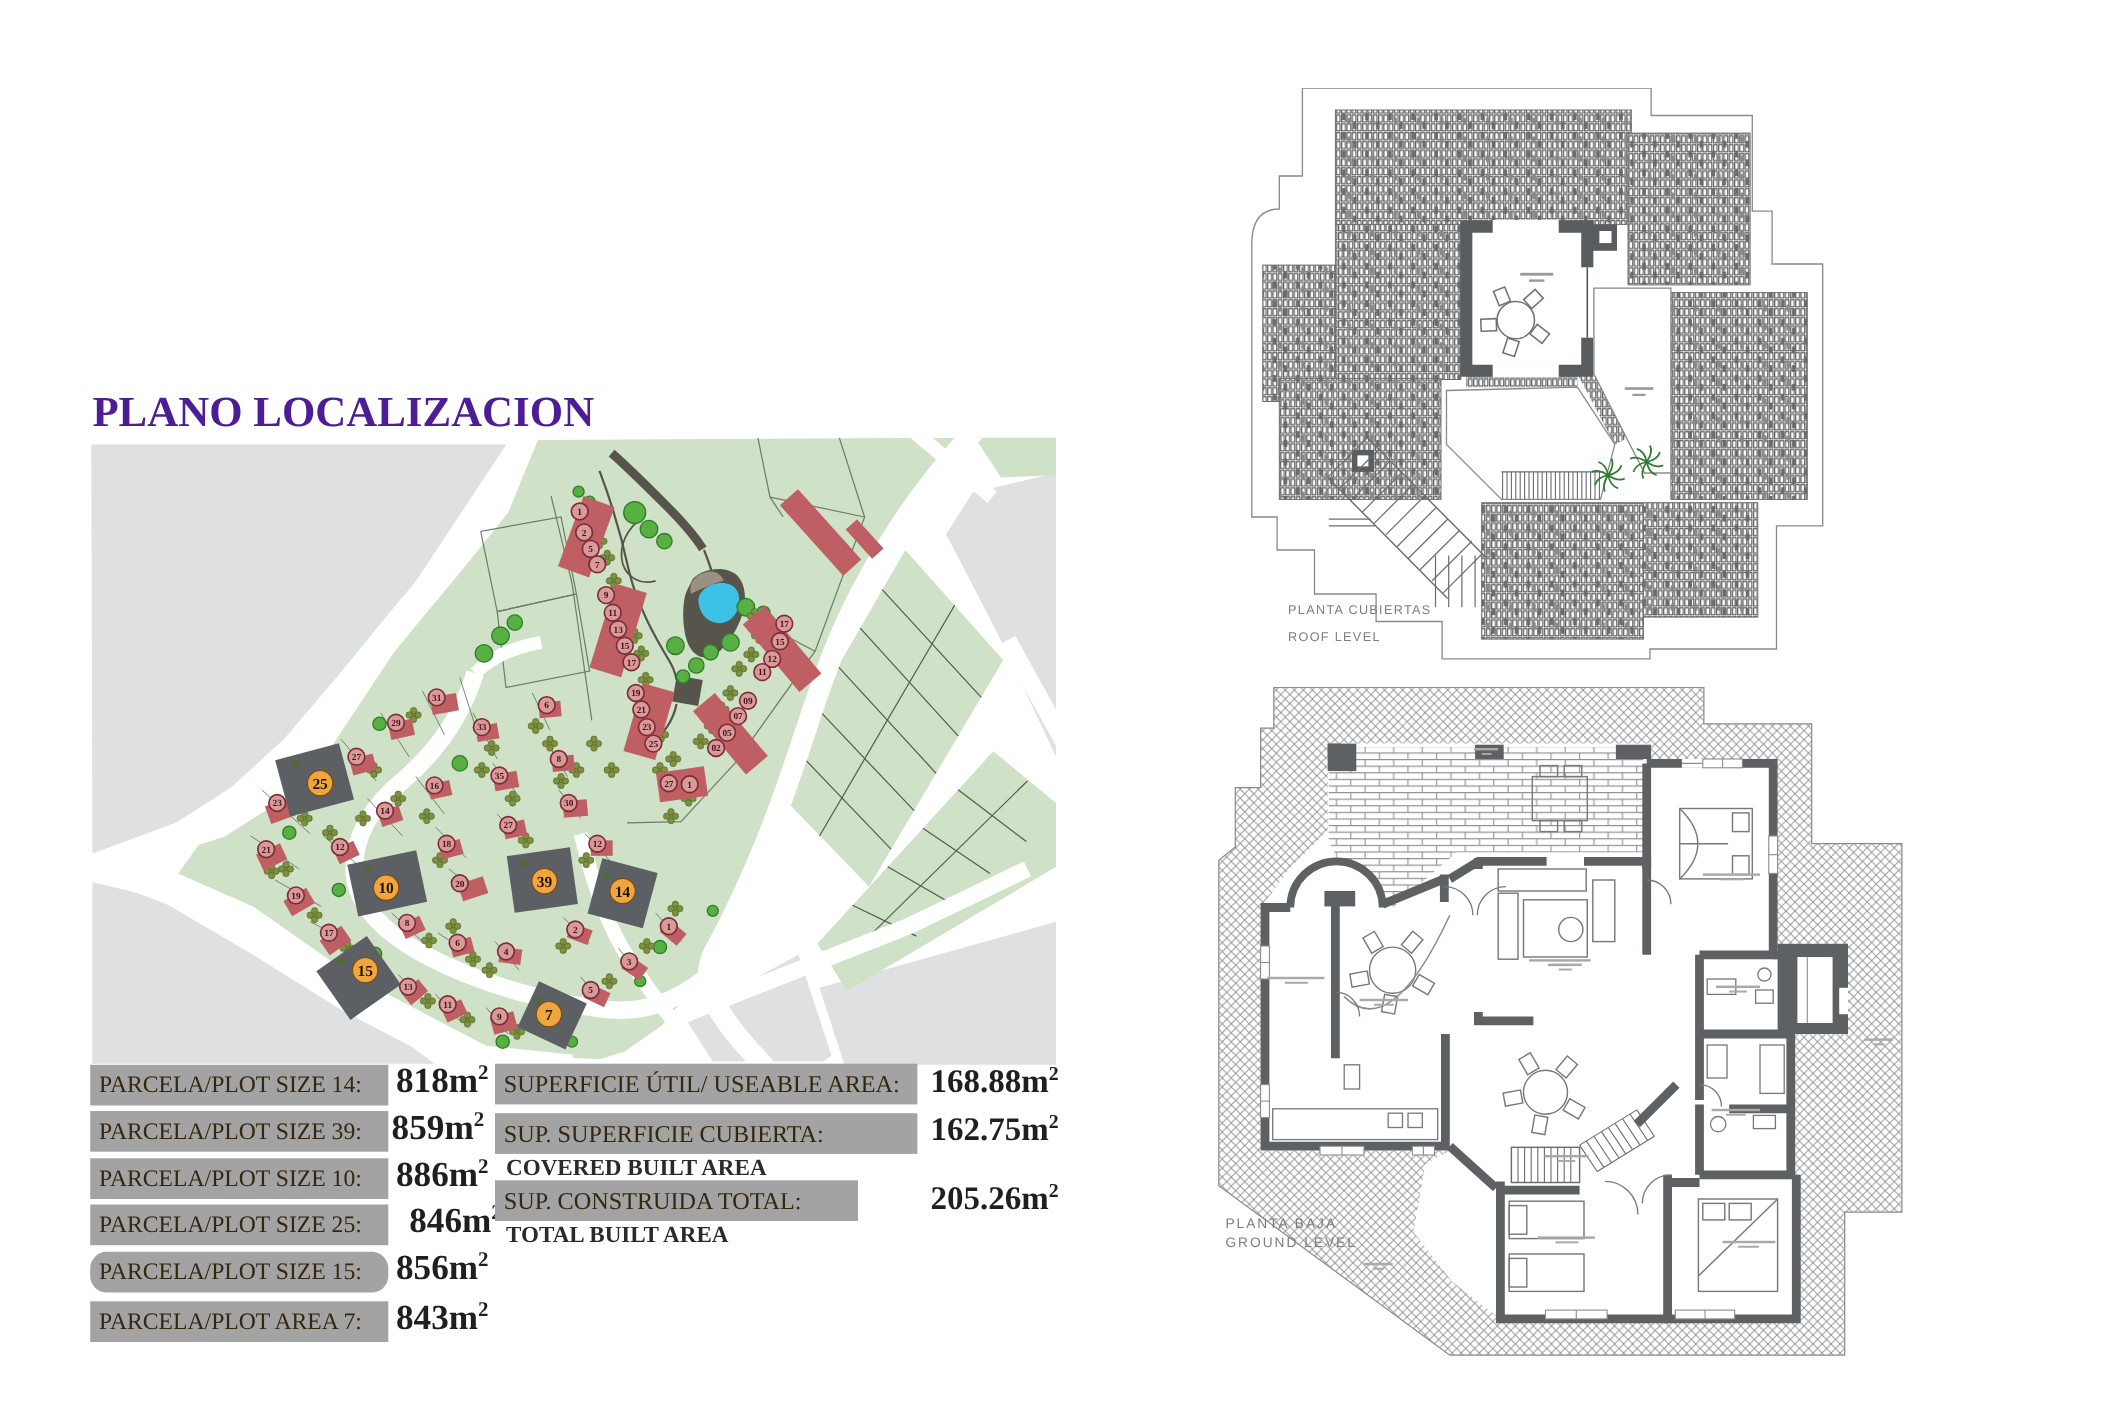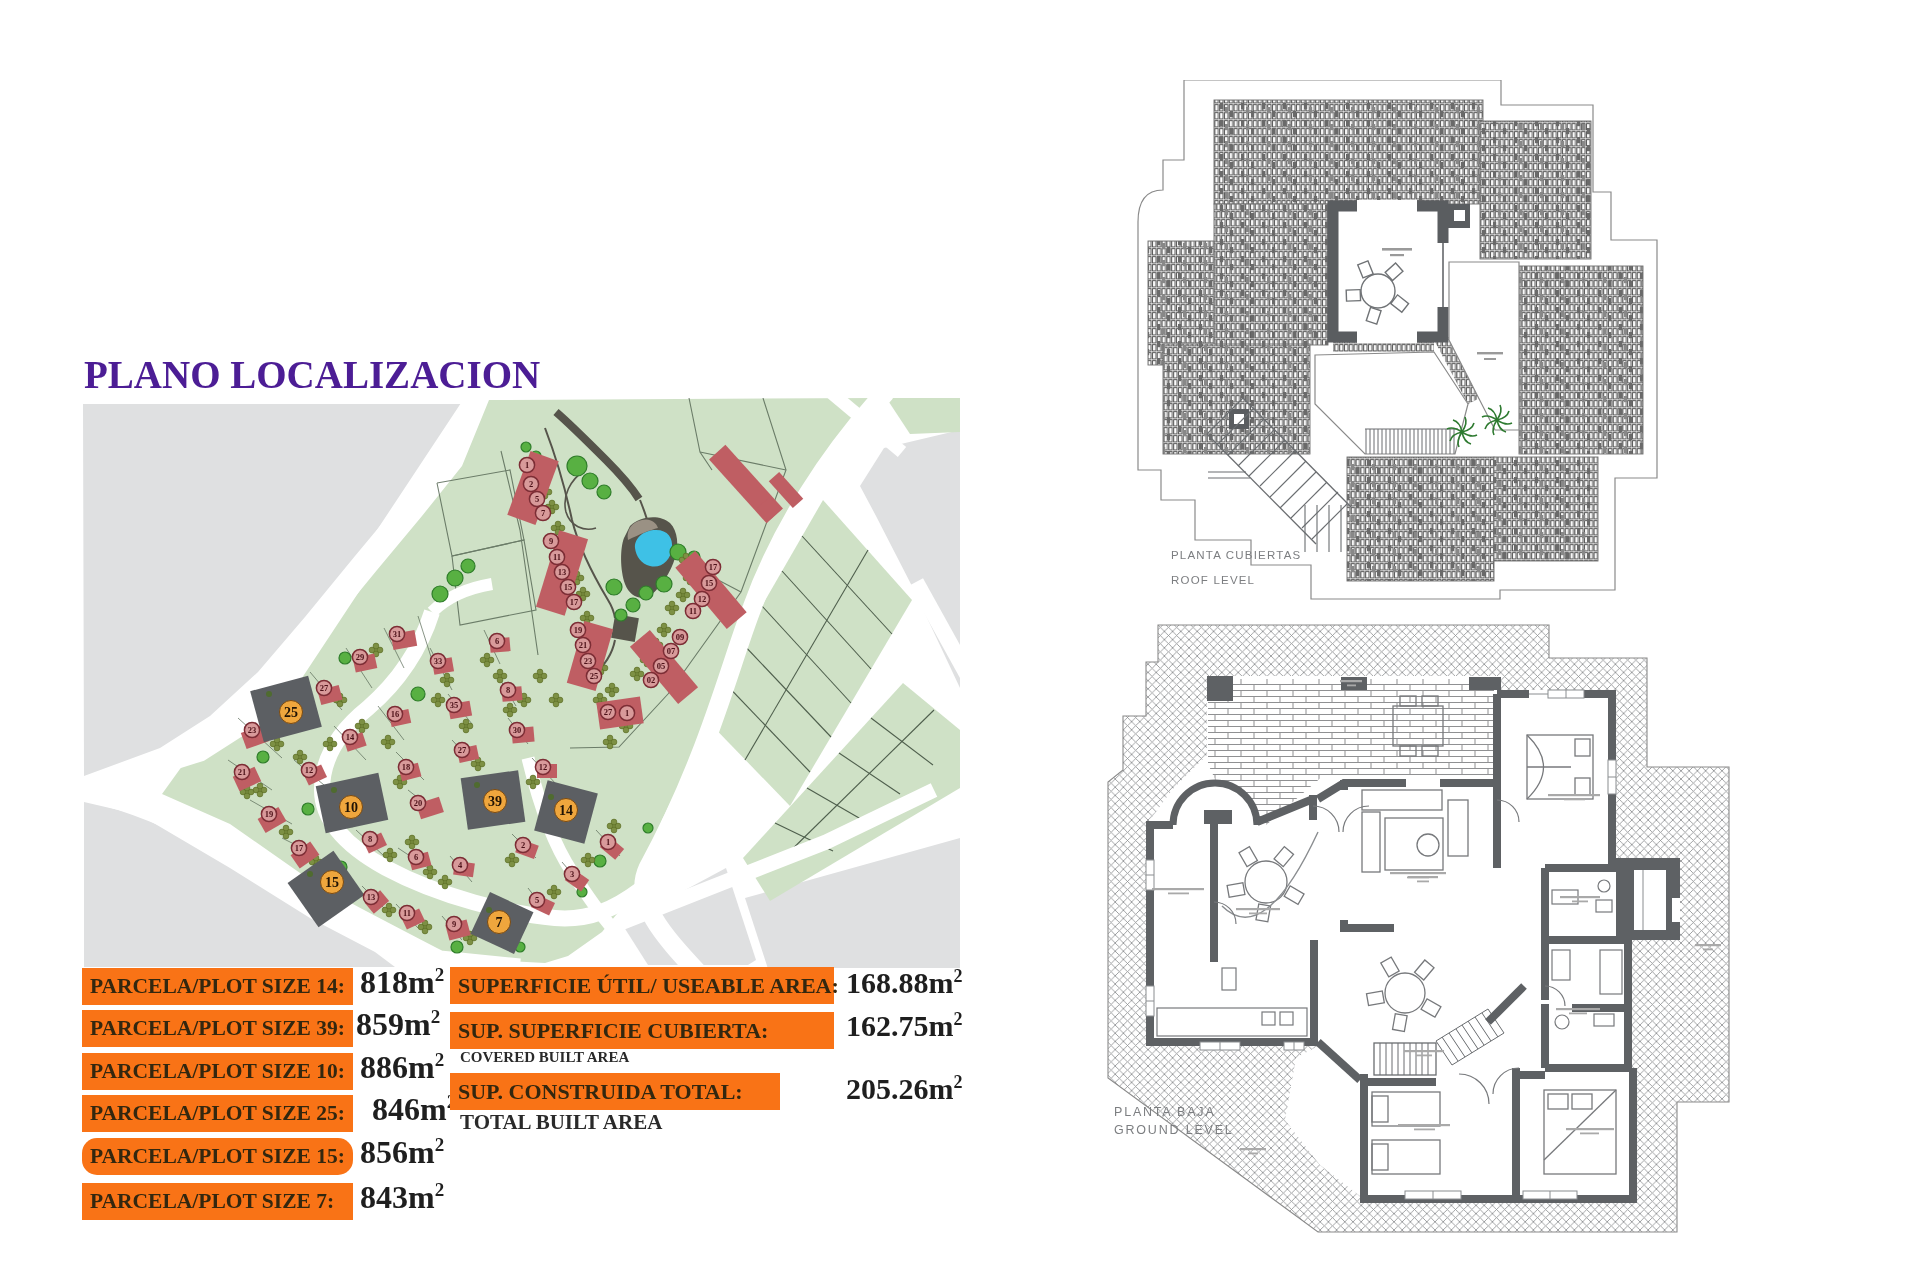--- a/index.html
+++ b/index.html
@@ -1,16 +1,16 @@
 <!DOCTYPE html>
 <html><head><meta charset="utf-8"><style>
 html,body{margin:0;padding:0;width:1920px;height:1280px;background:#ffffff;overflow:hidden}
 body{position:relative;font-family:"Liberation Serif",serif}
 .abs{position:absolute}
-.obox{position:absolute;box-sizing:border-box;background:#f97316;color:#33270f;font-weight:bold;display:flex;align-items:center;padding-left:8px;white-space:nowrap}
+.obox{position:absolute;box-sizing:border-box;background:#a3a3a3;color:#33270f;font-weight:normal;display:flex;align-items:center;padding-left:8px;white-space:nowrap}
 .val{position:absolute;font-weight:bold;color:#1f1f1f;white-space:nowrap}
 .planlbl{position:absolute;font-family:"Liberation Sans",sans-serif;color:#7c7e81;letter-spacing:2px;white-space:nowrap}
 .note{position:absolute;font-weight:bold;color:#2a2a2a;white-space:nowrap}
 </style></head><body>
 
 <div class="abs" style="left:84px;top:352px;font-size:39px;font-weight:bold;color:#4c1d95;letter-spacing:0px;">PLANO LOCALIZACION</div>
 
 <svg class="abs" style="left:70px;top:398px" width="890" height="570" viewBox="70 398 890 570">
 <defs></defs>
 
@@ -659,29 +659,29 @@
 
 <div class="obox" style="left:82px;top:1053px;width:271px;height:37px;font-size:21.5px;">PARCELA/PLOT SIZE 10:</div>
 <div class="val" style="left:360px;top:1049px;font-size:32px;">886m<sup style="font-size:19px">2</sup></div>
 
 <div class="obox" style="left:82px;top:1095px;width:271px;height:37px;font-size:21.5px;">PARCELA/PLOT SIZE 25:</div>
 <div class="val" style="left:372px;top:1091px;font-size:32px;">846m<sup style="font-size:19px">2</sup></div>
 
 <div class="obox" style="left:82px;top:1138px;width:271px;height:37px;font-size:21.5px;border-radius:15px;">PARCELA/PLOT SIZE 15:</div>
 <div class="val" style="left:360px;top:1134px;font-size:32px;">856m<sup style="font-size:19px">2</sup></div>
 
-<div class="obox" style="left:82px;top:1183px;width:271px;height:37px;font-size:21.5px;">PARCELA/PLOT SIZE 7:</div>
+<div class="obox" style="left:82px;top:1183px;width:271px;height:37px;font-size:21.5px;">PARCELA/PLOT AREA 7:</div>
 <div class="val" style="left:360px;top:1179px;font-size:32px;">843m<sup style="font-size:19px">2</sup></div>
 
 <div class="obox" style="left:450px;top:967px;width:384px;height:37px;font-size:22px;">SUPERFICIE ÚTIL/ USEABLE AREA:</div>
 <div class="val" style="left:846px;top:966px;font-size:30px;">168.88m<sup style="font-size:18px">2</sup></div>
 
 <div class="obox" style="left:450px;top:1012px;width:384px;height:37px;font-size:22px;">SUP. SUPERFICIE CUBIERTA:</div>
 <div class="val" style="left:846px;top:1009px;font-size:30px;">162.75m<sup style="font-size:18px">2</sup></div>
-<div class="note" style="left:460px;top:1049px;font-size:15px;">COVERED BUILT AREA</div>
+<div class="note" style="left:460px;top:1049px;font-size:21px;">COVERED BUILT AREA</div>
 
 <div class="obox" style="left:450px;top:1073px;width:330px;height:37px;font-size:22px;">SUP. CONSTRUIDA TOTAL:</div>
 <div class="val" style="left:846px;top:1072px;font-size:30px;">205.26m<sup style="font-size:18px">2</sup></div>
 <div class="note" style="left:460px;top:1110px;font-size:21px;">TOTAL BUILT AREA</div>
 
 <svg class="abs" style="left:1120px;top:80px" width="560" height="530" viewBox="1120 80 560 530">
 <defs>
 <pattern id="tile" width="4.8" height="8" patternUnits="userSpaceOnUse">
         <rect width="4.8" height="8" fill="#ffffff"></rect>
         <rect x="0.55" y="0.65" width="3.3" height="6.3" fill="none" stroke="#4e4e4e" stroke-width="0.95"></rect>

